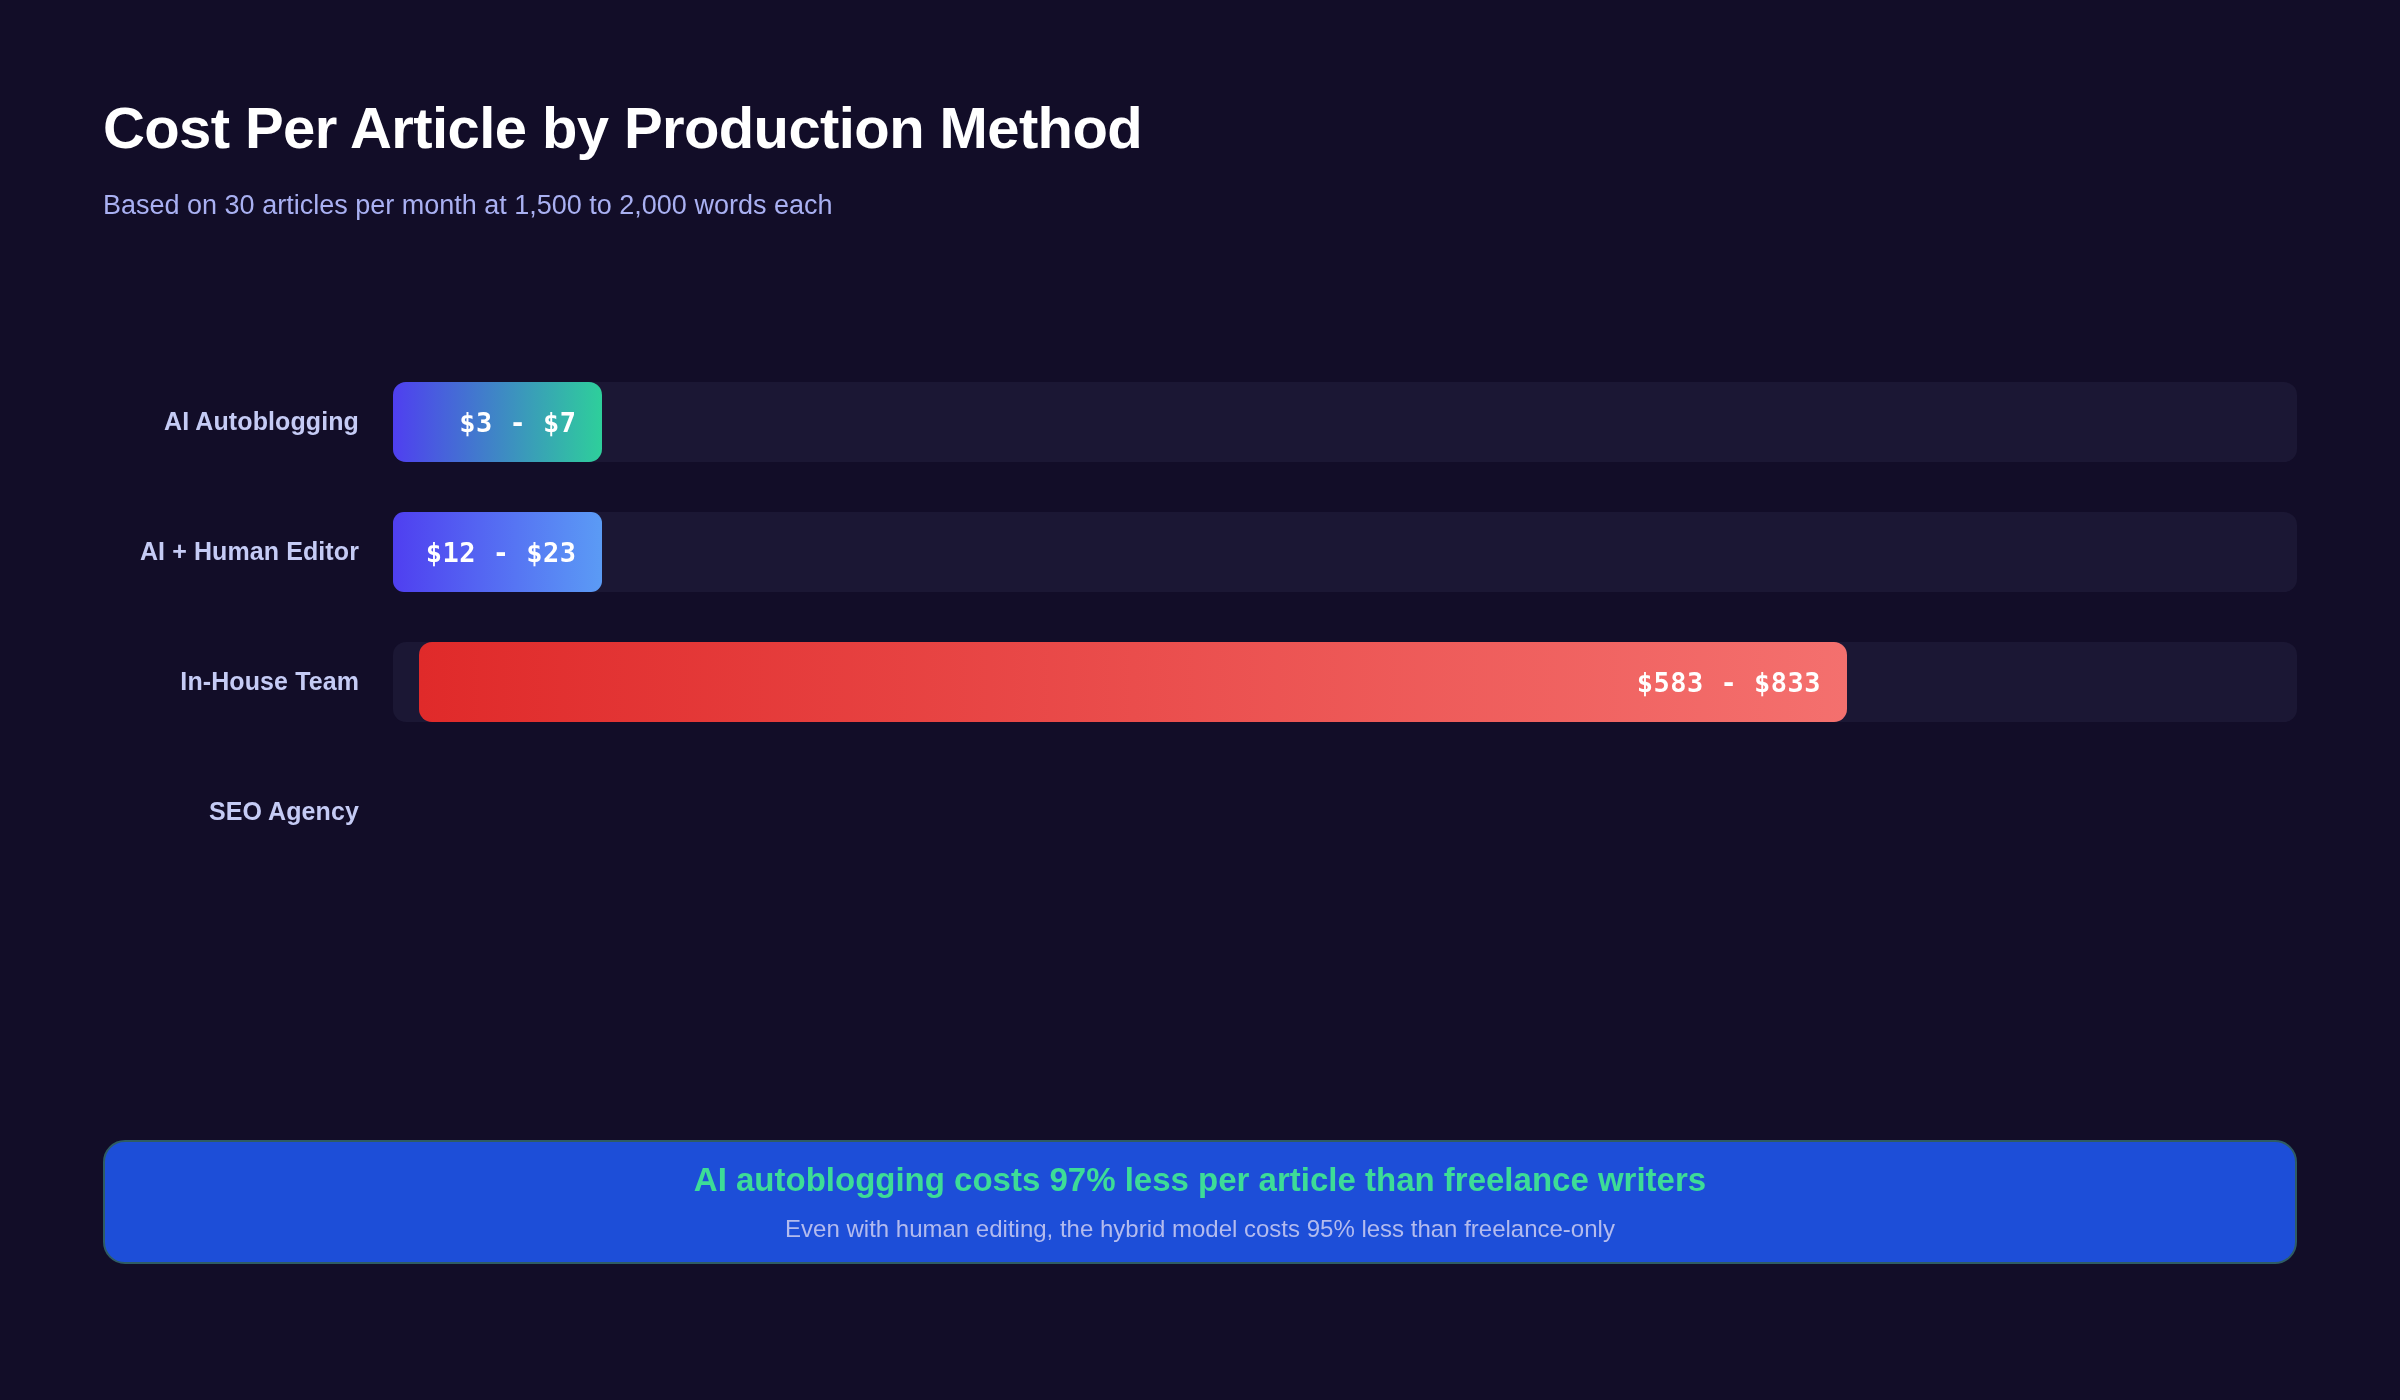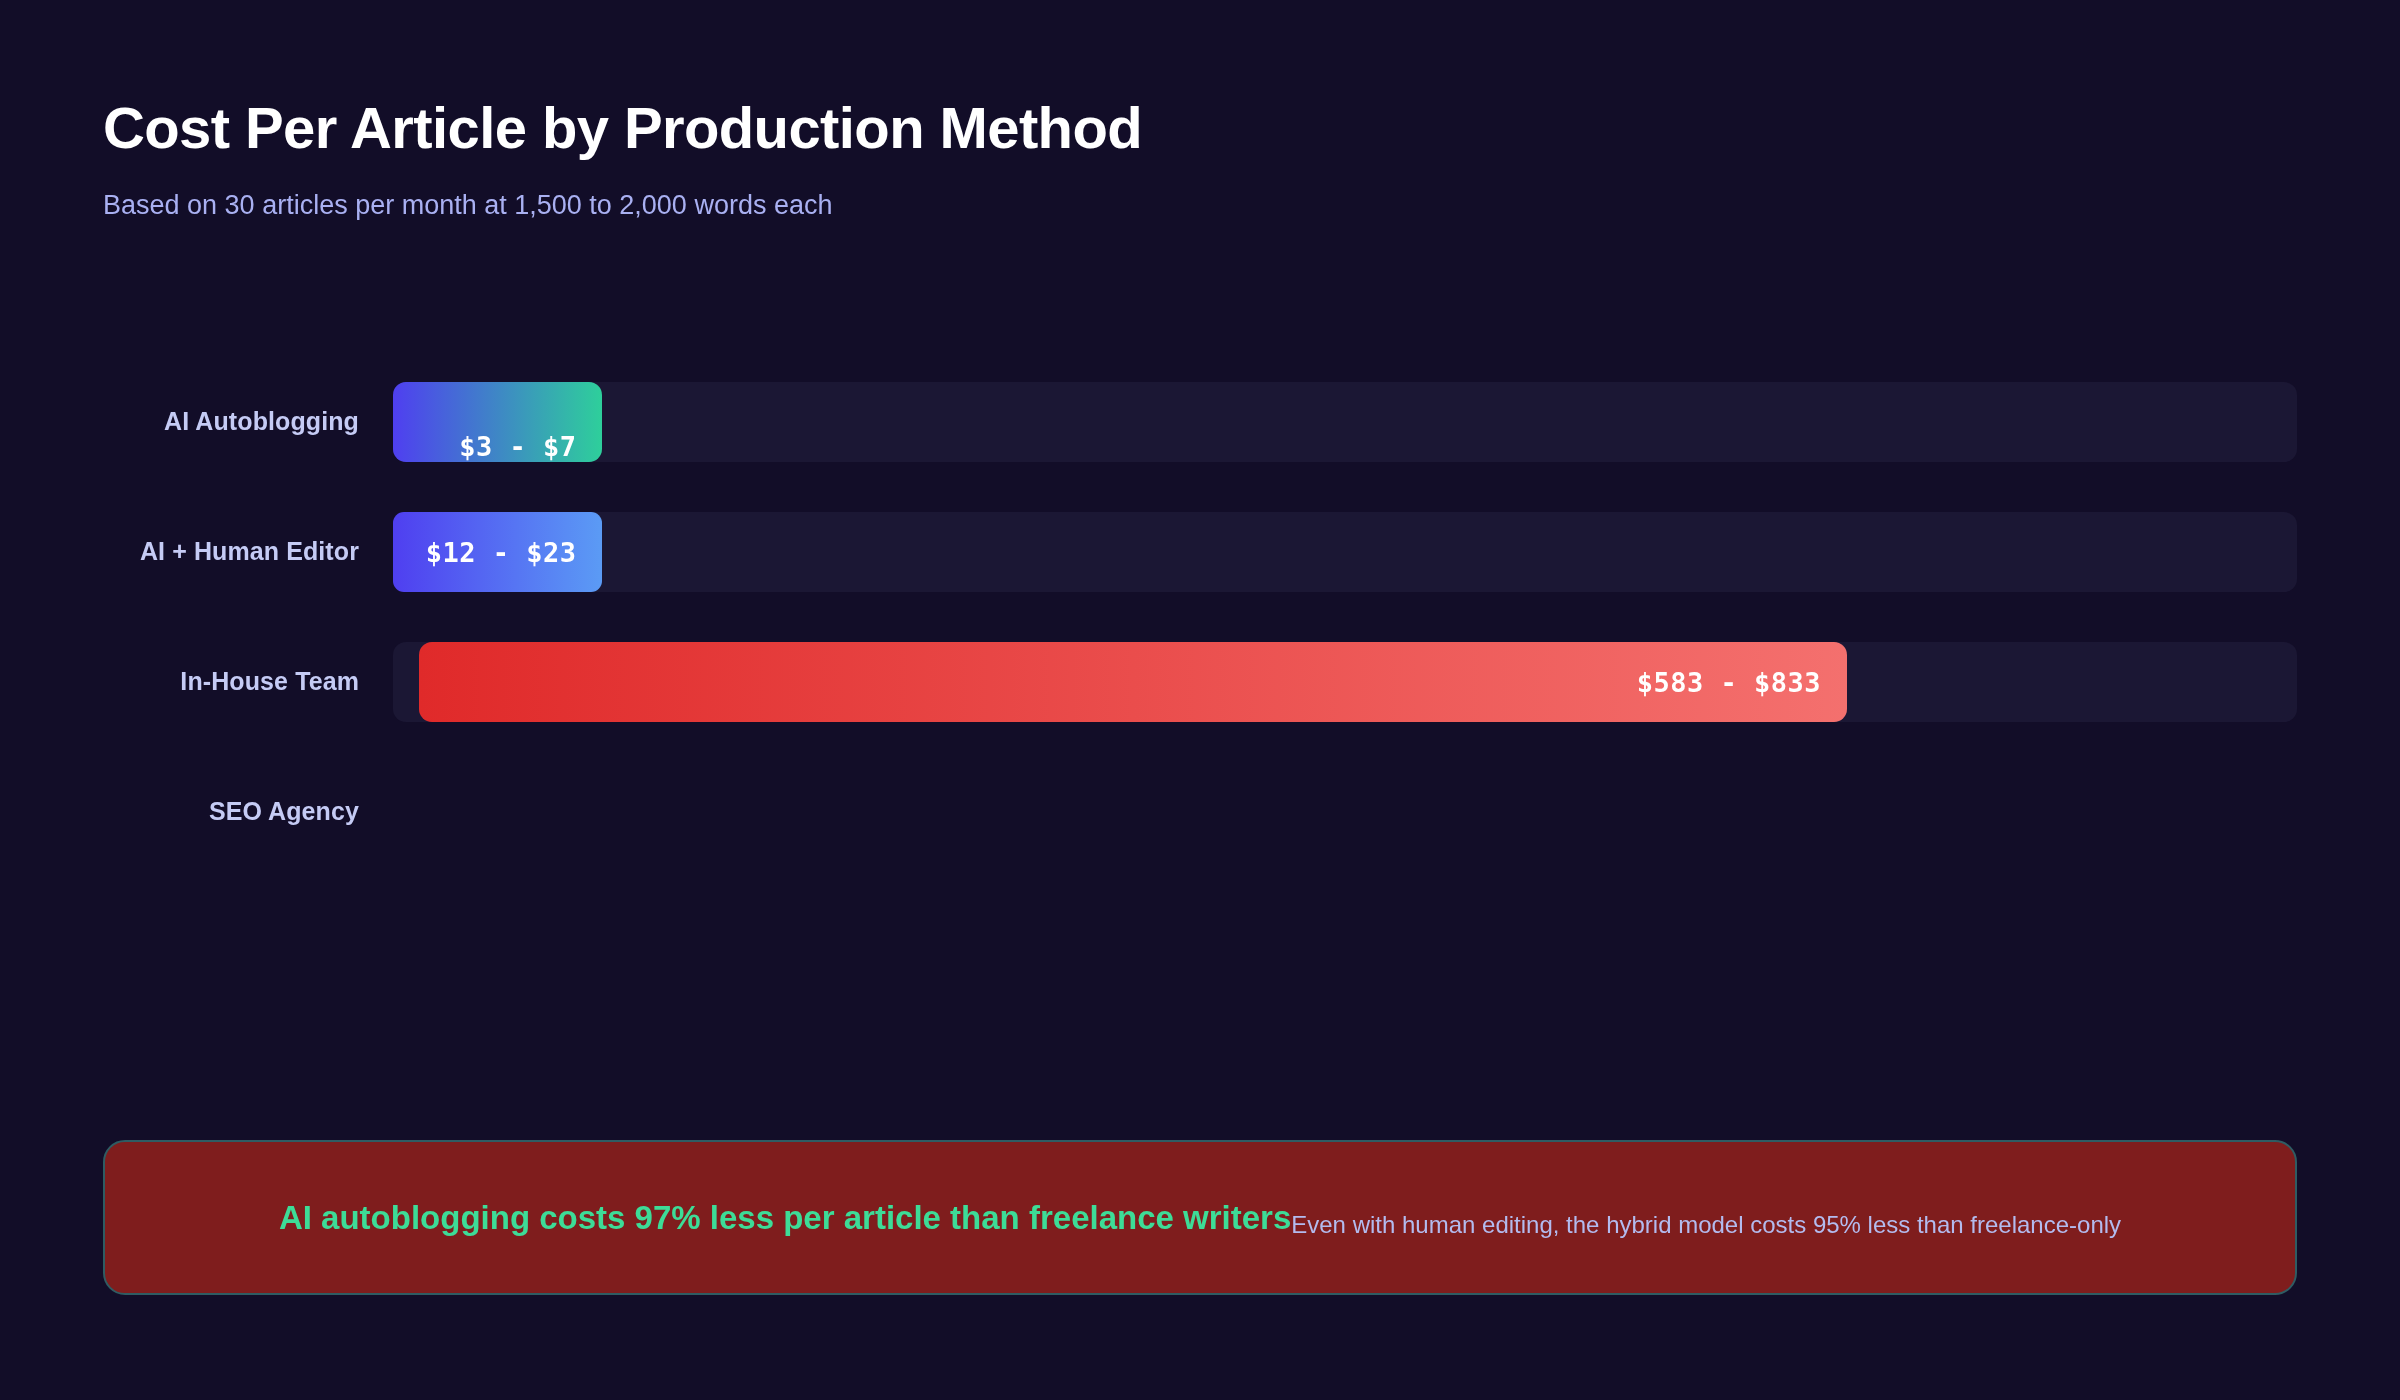--- a/index.html
+++ b/index.html
@@ -94,39 +94,39 @@
   .bar-value {
     font-family: "DejaVu Sans Mono", "Liberation Mono", monospace;
     font-size: 27px;
     font-weight: 700;
     color: #ffffff;
     white-space: nowrap;
     letter-spacing: 0.5px;
   }
 
   
-  .fill-autoblogging { background: linear-gradient(90deg, #4f3ff0 0%, #2ecf9b 100%); align-items: flex-end; }
+  .fill-autoblogging { background: linear-gradient(90deg, #4f3ff0 0%, #2ecf9b 100%); }
   .fill-hybrid       { background: linear-gradient(90deg, #4f3ff0 0%, #5b9bf5 100%); }
   .fill-freelance    { background: linear-gradient(90deg, #db7d0d 0%, #f5a208 100%); }
   .fill-inhouse      { background: linear-gradient(90deg, #e02a2a 0%, #f4706e 100%); }
   .fill-agency       { background: linear-gradient(90deg, #e02a2a 0%, #f04444 100%); }
 
   
   .callout {
     position: absolute;
     left: 103px;
     right: 103px;
     top: 1140px;
-    height: 155px;
+    height: 124px;
     box-sizing: border-box;
-    background: #7f1d1d;
+    background: #1d4ed8;
     border: 2px solid #2f5c63;
     border-radius: 22px;
     display: flex;
-    flex-direction: row;
+    flex-direction: column;
     align-items: center;
     justify-content: center;
   }
   .callout-headline {
     font-size: 33px;
     font-weight: 700;
     color: #3ddc97;
     line-height: 1.2;
     margin: 0;
     text-align: center;

